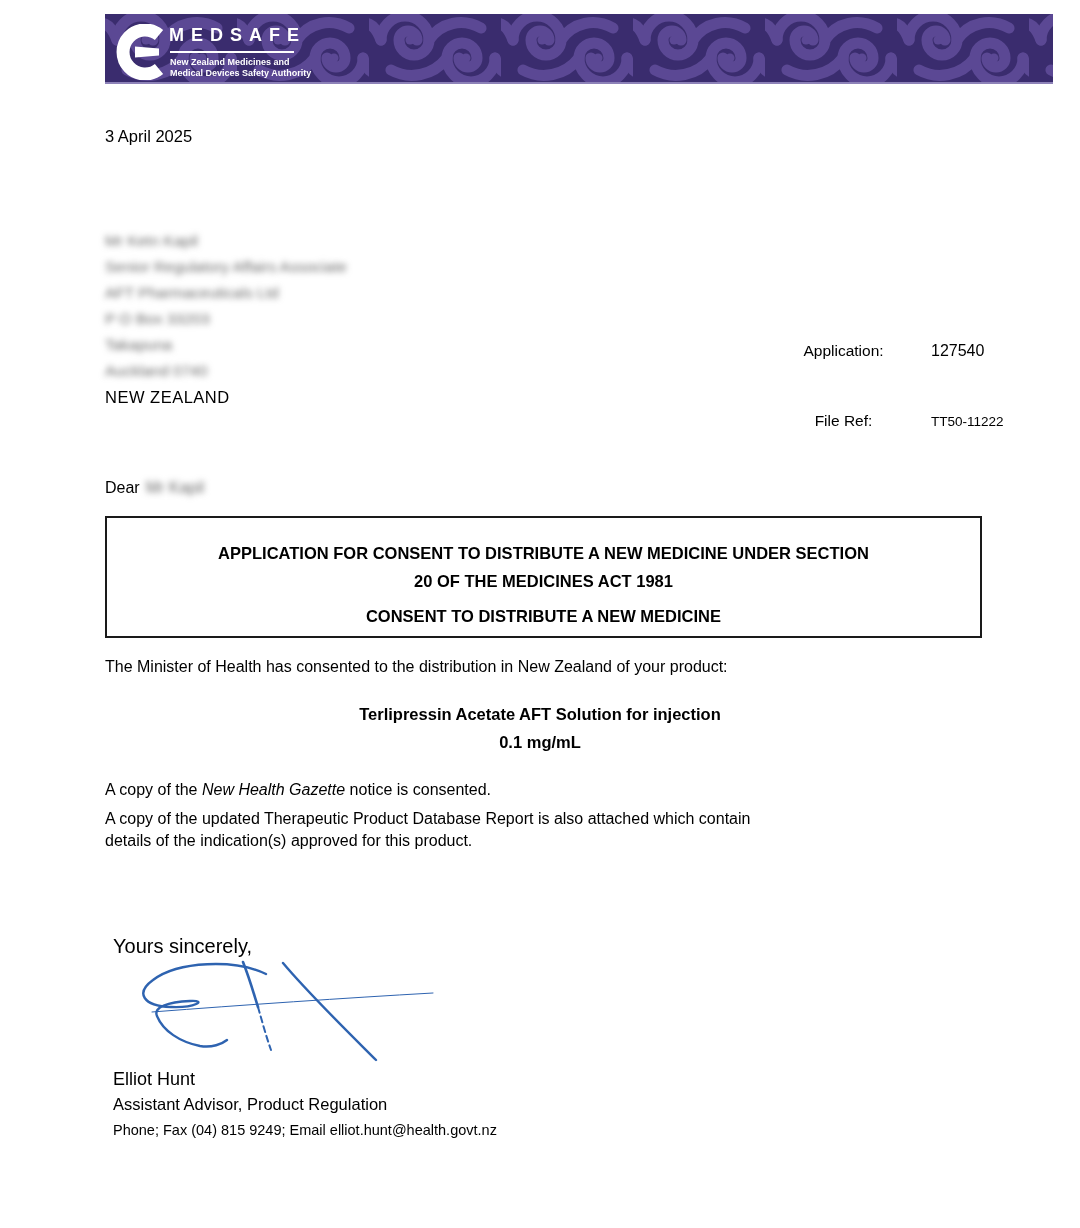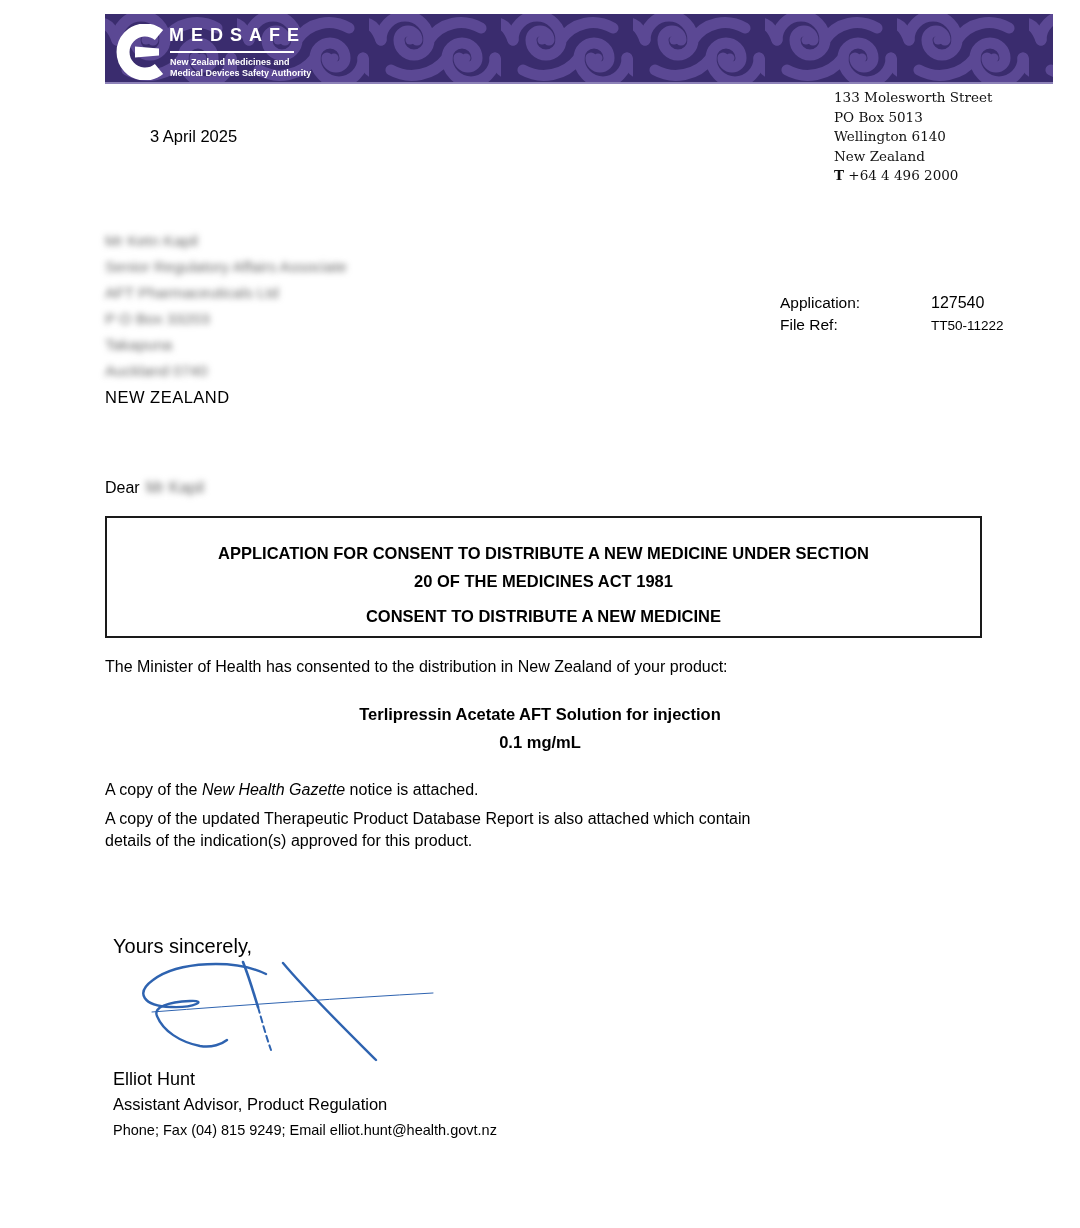--- a/index.html
+++ b/index.html
@@ -25,31 +25,31 @@
   .tagline { position:absolute; left:65px; color:#fff; font-weight:bold; font-size:9px; white-space:nowrap; }
   .tagline.l1 { top:43px; } .tagline.l2 { top:54px; }
 
   
   .sender {
     position:absolute; left:834px; top:88px;
     font-family:"DejaVu Serif", serif; font-size:13.5px; line-height:19.5px; color:#111;
   }
   .sender b { font-weight:bold; }
 
-  .date { position:absolute; left:105px; top:127px; font-size:16.5px;margin-left:45px; }
+  .date { position:absolute; left:105px; top:127px; font-size:16.5px; }
 
   
   .recipient { position:absolute; left:105px; top:228px; font-size:15.5px; line-height:26px; }
   .redacted { color:#6b6b6b; filter:blur(3px); }
   .country { font-size:16.5px; letter-spacing:0.5px; }
 
   
   .refblock { position:absolute; left:780px; top:294px; }
   .refrow { display:flex; align-items:baseline; margin-bottom:4px; }
-  .reflabel { width:127px; text-align:left; font-size:15.5px; }
+  .reflabel { width:127px; text-align:center; font-size:15.5px;margin-top:48px; }
   .refvalue { margin-left:24px; font-size:16px; }
   .refvalue.small { font-size:13.5px; }
 
   .salutation { position:absolute; left:105px; top:479px; font-size:16px; }
   .salutation .redacted { display:inline-block; margin-left:6px; filter:blur(3px); }
 
   
   .subject-box {
     position:absolute; left:105px; top:516px; width:877px; height:122px;
     border:2px solid #1a1a1a; text-align:center; font-weight:bold; font-size:16.5px;
@@ -103,27 +103,20 @@
     <svg class="logo-koru" width="58" height="56" viewBox="0 0 58 56" aria-hidden="true">
       <path d="M 46 11 A 22 22 0 1 0 46 45" fill="none" stroke="#ffffff" stroke-width="13"></path>
       <path d="M 22 22.5 L 46 24.5 L 46 31.5 L 22 33.5 Z" fill="#ffffff"></path>
     </svg>
     <div class="brand">MEDSAFE</div>
     <div class="brand-rule"></div>
     <div class="tagline l1">New Zealand Medicines and</div>
     <div class="tagline l2">Medical Devices Safety Authority</div>
   </div>
 
-  <div class="sender">
-    <div>133 Molesworth Street</div>
-    <div>PO Box 5013</div>
-    <div>Wellington 6140</div>
-    <div>New Zealand</div>
-    <div><b>T</b> <span>+64 4 496 2000</span></div>
-  </div>
 
   <div class="date">3 April 2025</div>
 
   <div class="recipient">
     <div class="redacted">Mr Ketn Kapil</div>
     <div class="redacted">Senior Regulatory Affairs Associate</div>
     <div class="redacted">AFT Pharmaceuticals Ltd</div>
     <div class="redacted">P O Box 33203</div>
     <div class="redacted">Takapuna</div>
     <div class="redacted">Auckland 0740</div>
@@ -154,21 +147,21 @@
   </div>
 
   <div class="para p-intro">The Minister of Health has consented to the distribution in New Zealand of your product:</div>
 
   <div class="para centered p-product">
     <span>Terlipressin Acetate AFT Solution for injection</span><br>
     <span>0.1 mg/mL</span>
   </div>
 
   <div class="para p-gazette">
-    <span>A copy of the </span><span class="italic">New Health Gazette</span><span> notice is attached.</span>
+    <span>A copy of the </span><span class="italic">New Health Gazette</span><span> notice is consented.</span>
   </div>
 
   <div class="para p-attach">
     <span>A copy of the updated Therapeutic Product Database Report is also attached which contain</span><br>
     <span>details of the indication(s) approved for this product.</span>
   </div>
 
   <div class="valediction">Yours sincerely,</div>
 
   <svg class="signature" width="320" height="112" viewBox="0 0 320 112" aria-hidden="true">

